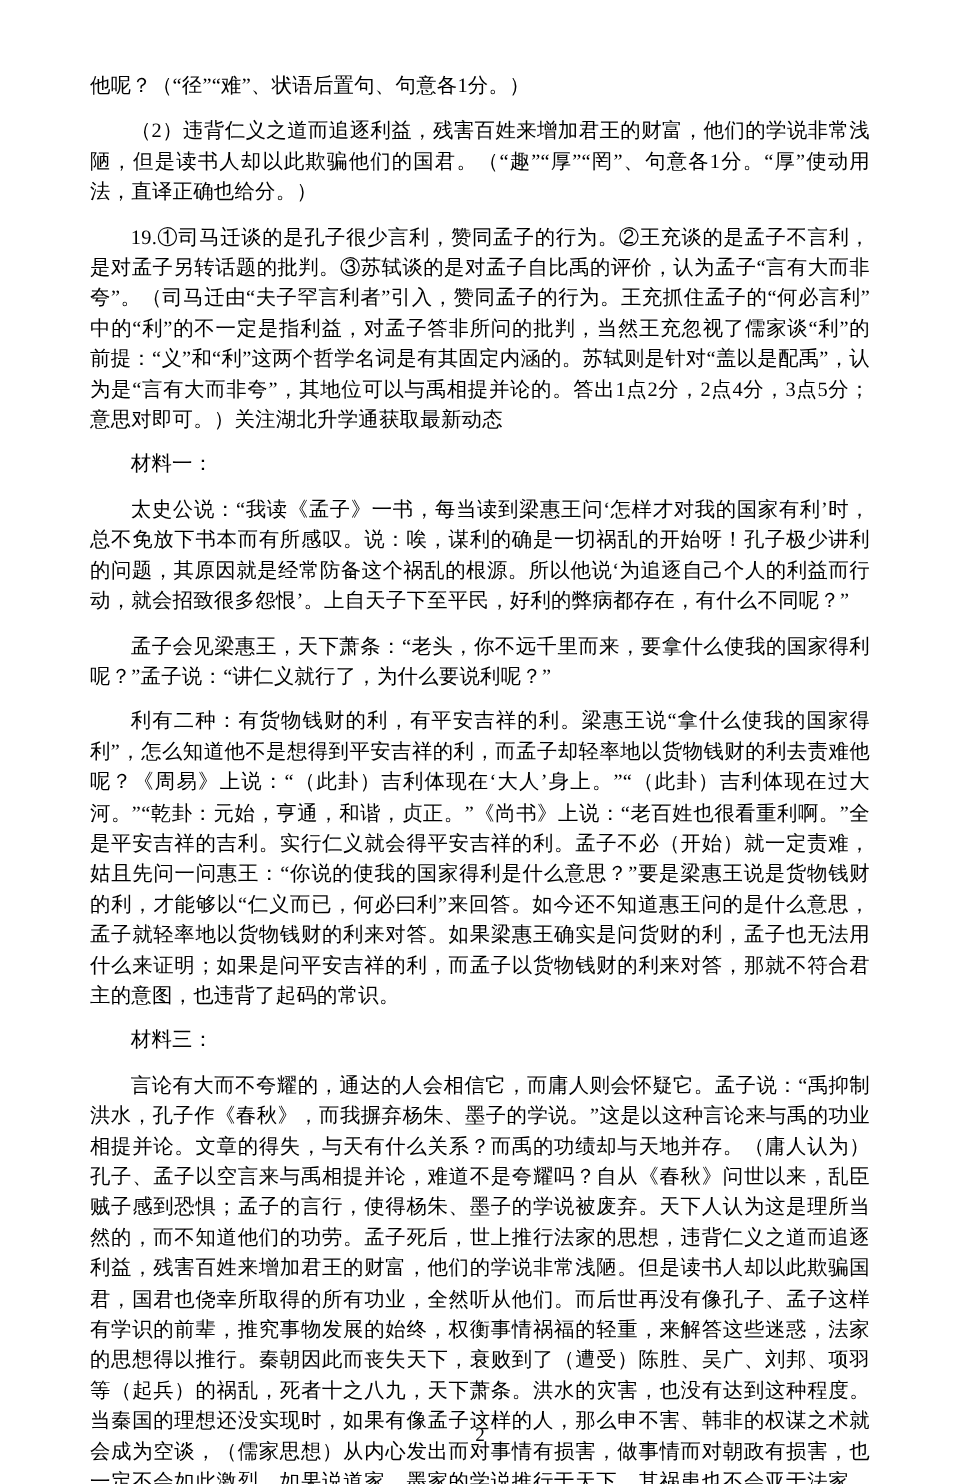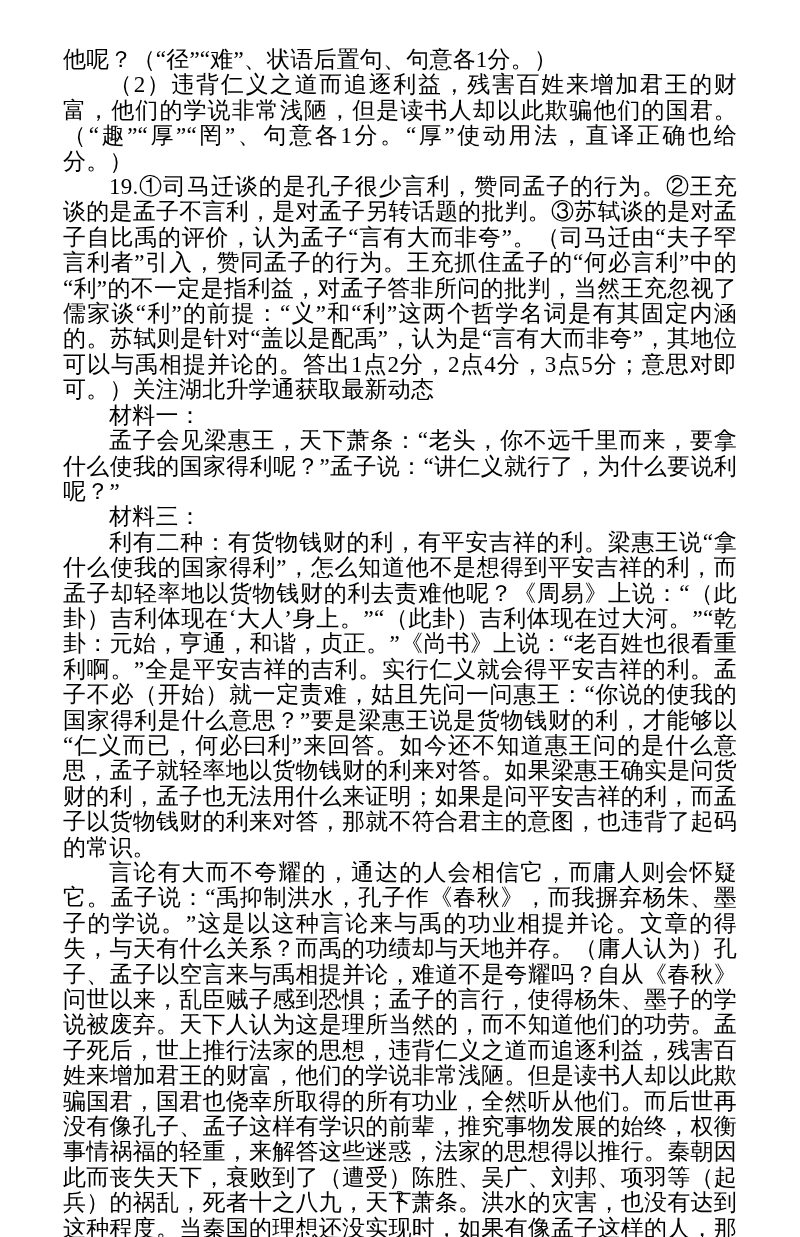--- a/index.html
+++ b/index.html
@@ -17,23 +17,23 @@
     font-family: "Liberation Serif", "DejaVu Serif", serif;
     overflow: hidden;
   }
   .content {
     position: absolute;
     top: 47px;
     left: 63px;
     right: 63px;
   }
   .content p {
-    margin: 0;
+    margin: 12px;
     padding: 0;
-    font-size: 23px;
+    font-size: 17px;
     line-height: 25.4px;
     text-align: justify;
     letter-spacing: 0.2px;
   }
   .content p.indent {
     text-indent: 2em;
   }
   .page-number {
     position: absolute;
     left: 0;
@@ -46,19 +46,20 @@
 </style>
 </head>
 <body>
 
 <div class="page">
   <div class="content">
     <p>他呢？（“径”“难”、状语后置句、句意各1分。）</p>
     <p class="indent">（2）违背仁义之道而追逐利益，残害百姓来增加君王的财富，他们的学说非常浅陋，但是读书人却以此欺骗他们的国君。（“趣”“厚”“罔”、句意各1分。“厚”使动用法，直译正确也给分。）</p>
     <p class="indent">19.①司马迁谈的是孔子很少言利，赞同孟子的行为。②王充谈的是孟子不言利，是对孟子另转话题的批判。③苏轼谈的是对孟子自比禹的评价，认为孟子“言有大而非夸”。（司马迁由“夫子罕言利者”引入，赞同孟子的行为。王充抓住孟子的“何必言利”中的“利”的不一定是指利益，对孟子答非所问的批判，当然王充忽视了儒家谈“利”的前提：“义”和“利”这两个哲学名词是有其固定内涵的。苏轼则是针对“盖以是配禹”，认为是“言有大而非夸”，其地位可以与禹相提并论的。答出1点2分，2点4分，3点5分；意思对即可。）关注湖北升学通获取最新动态</p>
     <p class="indent">材料一：</p>
+    <p class="indent">太史公说：“我读《孟子》一书，每当读到梁惠王问‘怎样才对我的国家有利’时，总不免放下书本而有所感叹。说：唉，谋利的确是一切祸乱的开始呀！孔子极少讲利的问题，其原因就是经常防备这个祸乱的根源。所以他说‘为追逐自己个人的利益而行动，就会招致很多怨恨’。上自天子下至平民，好利的弊病都存在，有什么不同呢？”</p>
     <p class="indent">孟子会见梁惠王，天下萧条：“老头，你不远千里而来，要拿什么使我的国家得利呢？”孟子说：“讲仁义就行了，为什么要说利呢？”</p>
+    <p class="indent">利有二种：有货物钱财的利，有平安吉祥的利。梁惠王说“拿什么使我的国家得利”，怎么知道他不是想得到平安吉祥的利，而孟子却轻率地以货物钱财的利去责难他呢？《周易》上说：“（此卦）吉利体现在‘大人’身上。”“（此卦）吉利体现在过大河。”“乾卦：元始，亨通，和谐，贞正。”《尚书》上说：“老百姓也很看重利啊。”全是平安吉祥的吉利。实行仁义就会得平安吉祥的利。孟子不必（开始）就一定责难，姑且先问一问惠王：“你说的使我的国家得利是什么意思？”要是梁惠王说是货物钱财的利，才能够以“仁义而已，何必曰利”来回答。如今还不知道惠王问的是什么意思，孟子就轻率地以货物钱财的利来对答。如果梁惠王确实是问货财的利，孟子也无法用什么来证明；如果是问平安吉祥的利，而孟子以货物钱财的利来对答，那就不符合君主的意图，也违背了起码的常识。</p>
     <p class="indent">材料三：</p>
-    <p class="indent">利有二种：有货物钱财的利，有平安吉祥的利。梁惠王说“拿什么使我的国家得利”，怎么知道他不是想得到平安吉祥的利，而孟子却轻率地以货物钱财的利去责难他呢？《周易》上说：“（此卦）吉利体现在‘大人’身上。”“（此卦）吉利体现在过大河。”“乾卦：元始，亨通，和谐，贞正。”《尚书》上说：“老百姓也很看重利啊。”全是平安吉祥的吉利。实行仁义就会得平安吉祥的利。孟子不必（开始）就一定责难，姑且先问一问惠王：“你说的使我的国家得利是什么意思？”要是梁惠王说是货物钱财的利，才能够以“仁义而已，何必曰利”来回答。如今还不知道惠王问的是什么意思，孟子就轻率地以货物钱财的利来对答。如果梁惠王确实是问货财的利，孟子也无法用什么来证明；如果是问平安吉祥的利，而孟子以货物钱财的利来对答，那就不符合君主的意图，也违背了起码的常识。</p>
     <p class="indent">言论有大而不夸耀的，通达的人会相信它，而庸人则会怀疑它。孟子说：“禹抑制洪水，孔子作《春秋》，而我摒弃杨朱、墨子的学说。”这是以这种言论来与禹的功业相提并论。文章的得失，与天有什么关系？而禹的功绩却与天地并存。（庸人认为）孔子、孟子以空言来与禹相提并论，难道不是夸耀吗？自从《春秋》问世以来，乱臣贼子感到恐惧；孟子的言行，使得杨朱、墨子的学说被废弃。天下人认为这是理所当然的，而不知道他们的功劳。孟子死后，世上推行法家的思想，违背仁义之道而追逐利益，残害百姓来增加君王的财富，他们的学说非常浅陋。但是读书人却以此欺骗国君，国君也侥幸所取得的所有功业，全然听从他们。而后世再没有像孔子、孟子这样有学识的前辈，推究事物发展的始终，权衡事情祸福的轻重，来解答这些迷惑，法家的思想得以推行。秦朝因此而丧失天下，衰败到了（遭受）陈胜、吴广、刘邦、项羽等（起兵）的祸乱，死者十之八九，天下萧条。洪水的灾害，也没有达到这种程度。当秦国的理想还没实现时，如果有像孟子这样的人，那么申不害、韩非的权谋之术就会成为空谈，（儒家思想）从内心发出而对事情有损害，做事情而对朝政有损害，也一定不会如此激烈。如果说道家、墨家的学说推行于天下，其祸患也不会亚于法家。由此说来，即使把孟子与禹相提并论也是可以的。</p>
   </div>
   <div class="page-number">2</div>
 </div>
 
 </body></html>

